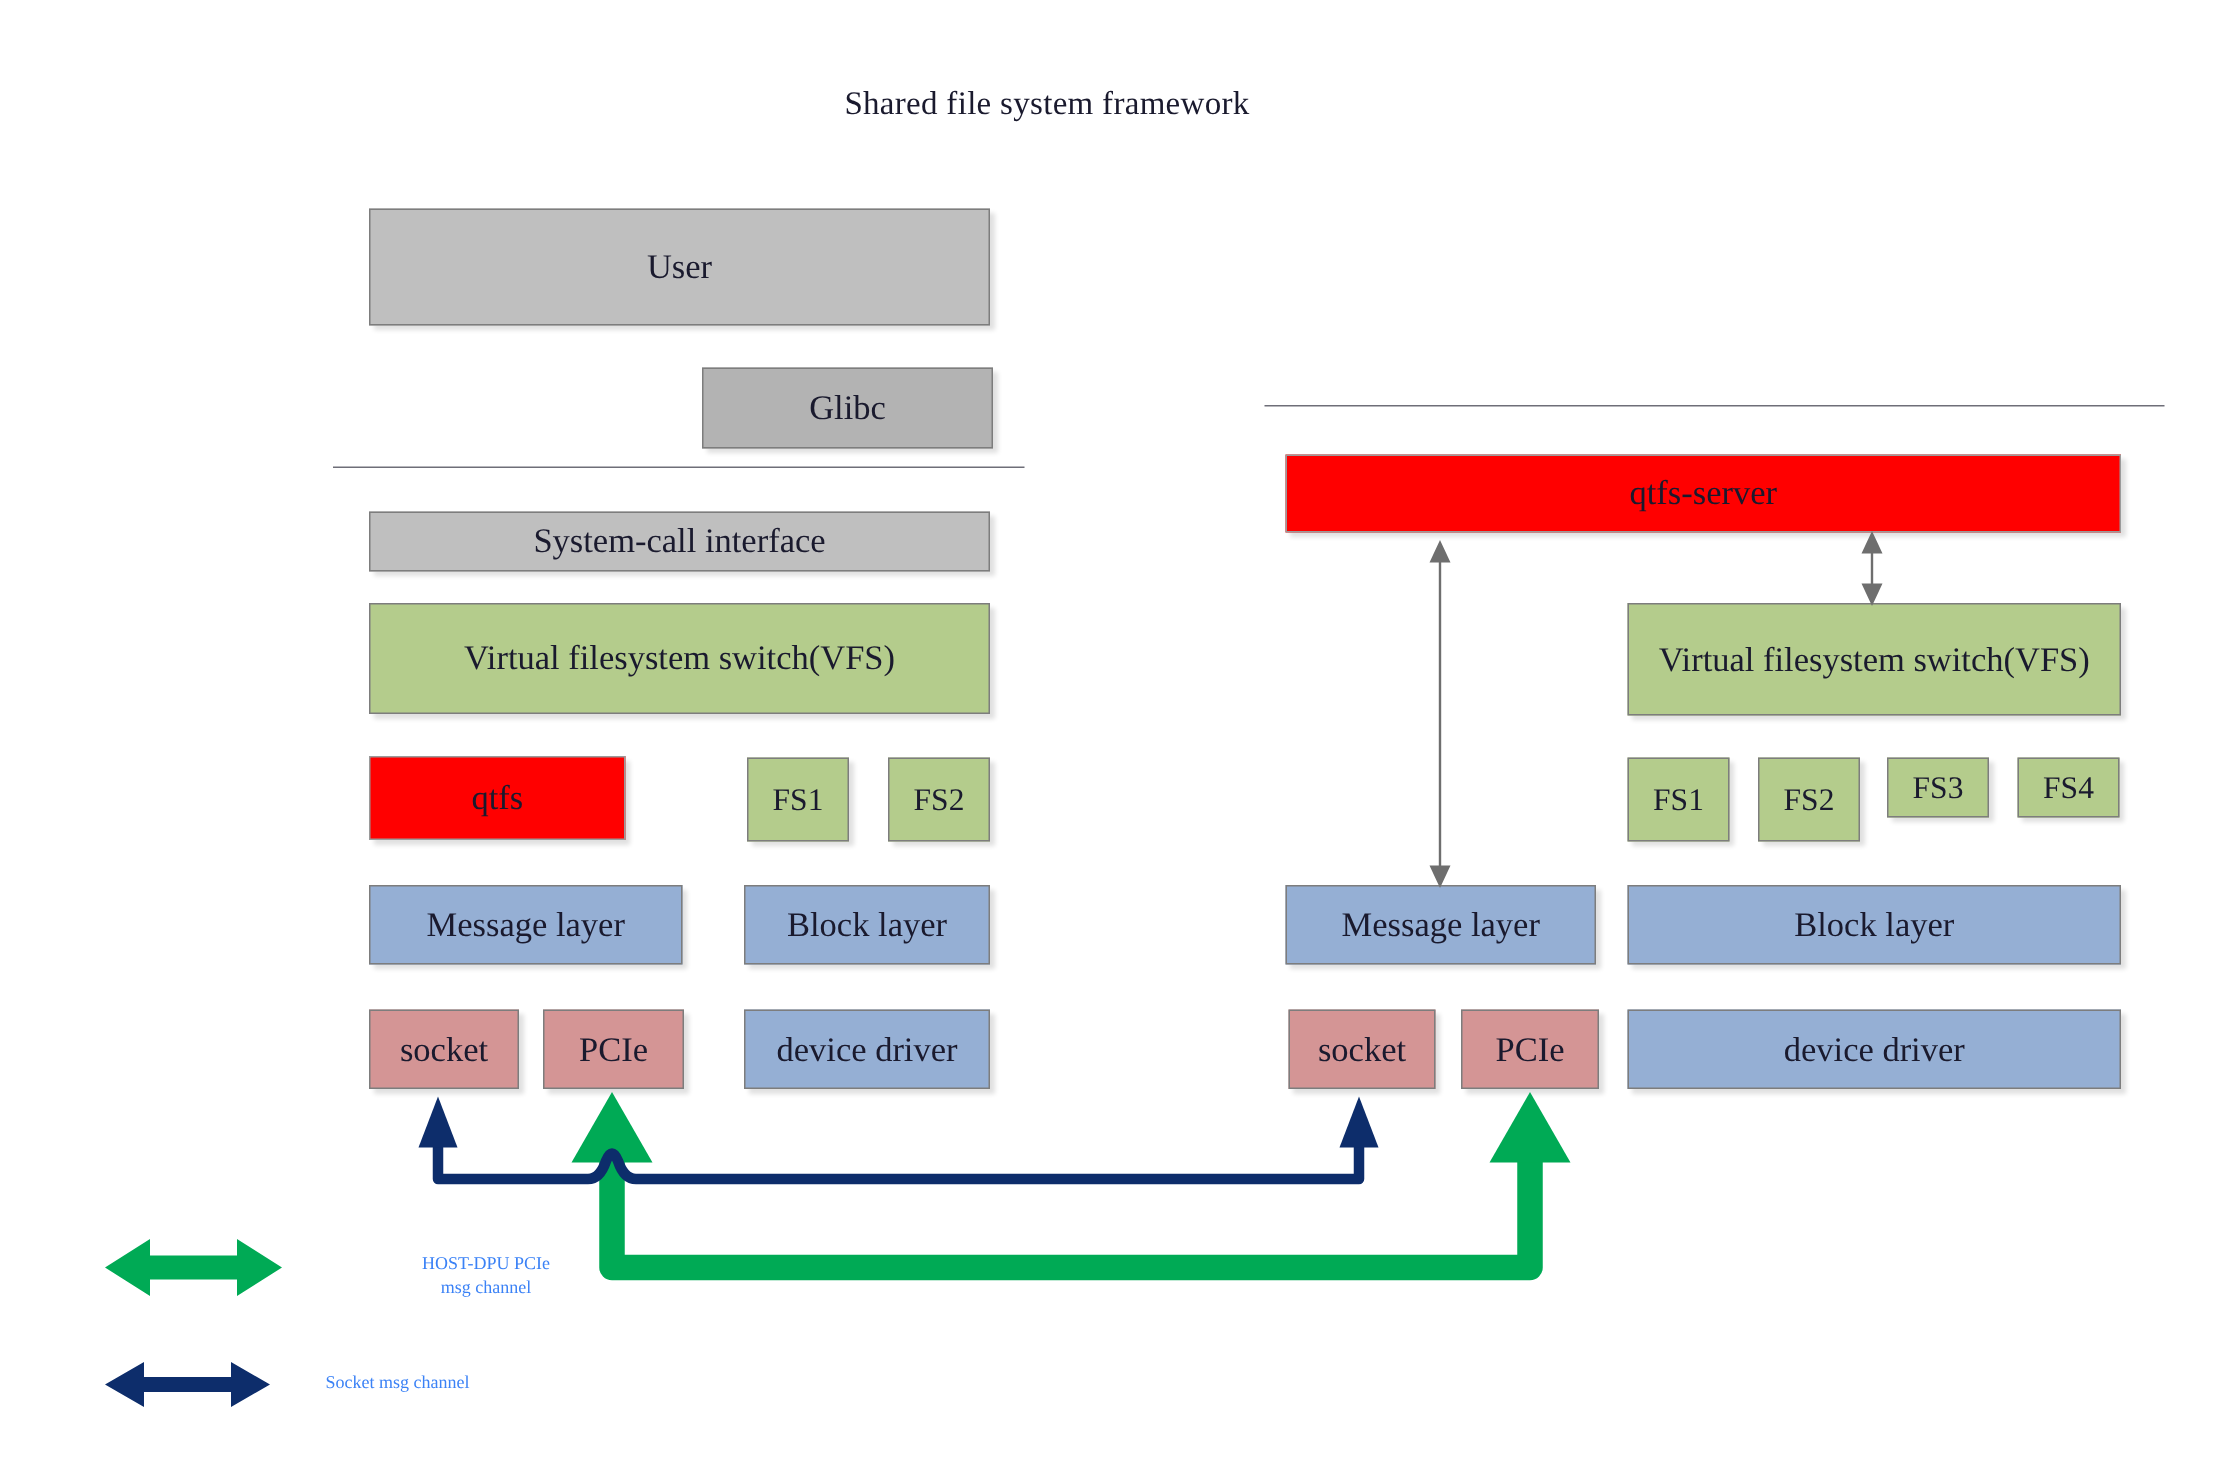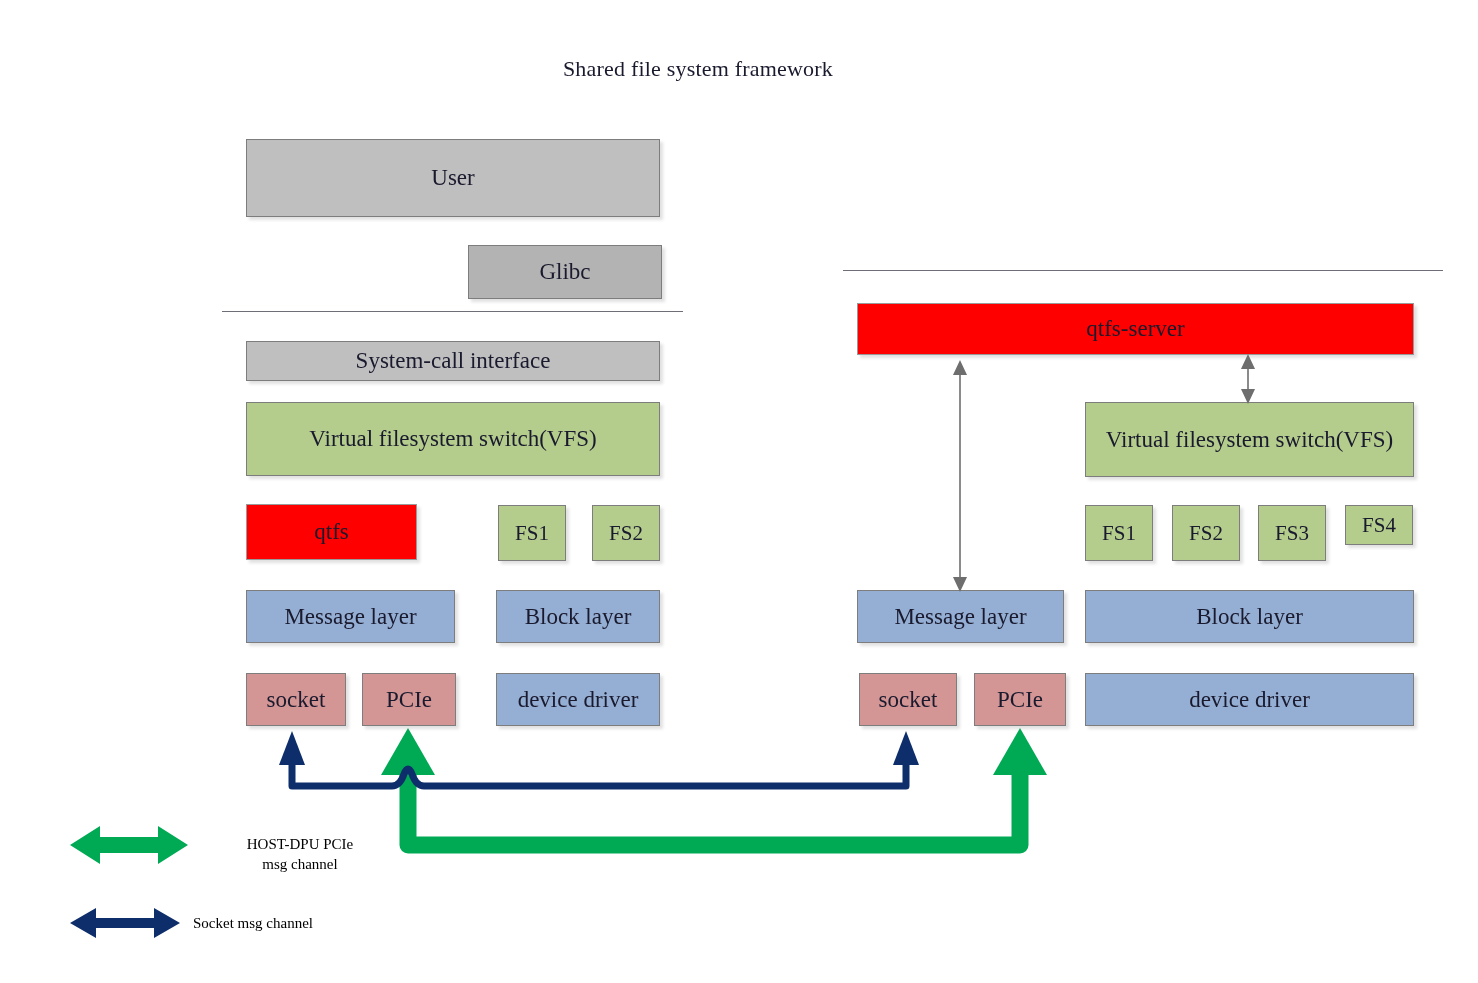--- a/index.html
+++ b/index.html
@@ -54,23 +54,24 @@
   svg.layer {
     position: absolute;
     left: 0;
     top: 0;
     width: 1478px;
     height: 983px;
     pointer-events: none;
   }
   .legend-label {
     position: absolute;
-    font-size: 15px;
-    color: #000000;
+    font-size: 12px;
+    color: #3b82f6;
     line-height: 1.3;
+    margin-left: 24px;
   }
   .legend-label.two { text-align: center; }
 </style>
 </head>
 <body>
 
 <div id="canvas">
 
   <div class="title">Shared file system framework</div>
 
@@ -96,21 +97,21 @@
   <div class="box rose" style="left:246px; top:673px; width:100px; height:53px;">socket</div>
   <div class="box rose" style="left:362px; top:673px; width:94px; height:53px;">PCIe</div>
   <div class="box blue" style="left:496px; top:673px; width:164px; height:53px;">device driver</div>
 
   <div class="box red" style="left:857px; top:303px; width:557px; height:52px;">qtfs-server</div>
 
   <div class="box green" style="left:1085px; top:402px; width:329px; height:75px;">Virtual filesystem switch(VFS)</div>
 
   <div class="box green small" style="left:1085px; top:505px; width:68px; height:56px;">FS1</div>
   <div class="box green small" style="left:1172px; top:505px; width:68px; height:56px;">FS2</div>
-  <div class="box green small" style="left:1258px; top:505px; width:68px; height:56px;">FS3</div>
+  <div class="box green small" style="left:1258px; top:505px; width:68px; height:40px;">FS3</div>
   <div class="box green small" style="left:1345px; top:505px; width:68px; height:40px;">FS4</div>
 
   <div class="box blue" style="left:857px; top:590px; width:207px; height:53px;">Message layer</div>
   <div class="box blue" style="left:1085px; top:590px; width:329px; height:53px;">Block layer</div>
 
   <div class="box rose" style="left:859px; top:673px; width:98px; height:53px;">socket</div>
   <div class="box rose" style="left:974px; top:673px; width:92px; height:53px;">PCIe</div>
   <div class="box blue" style="left:1085px; top:673px; width:329px; height:53px;">device driver</div>
 
   <svg class="layer" viewBox="0 0 1478 983">

